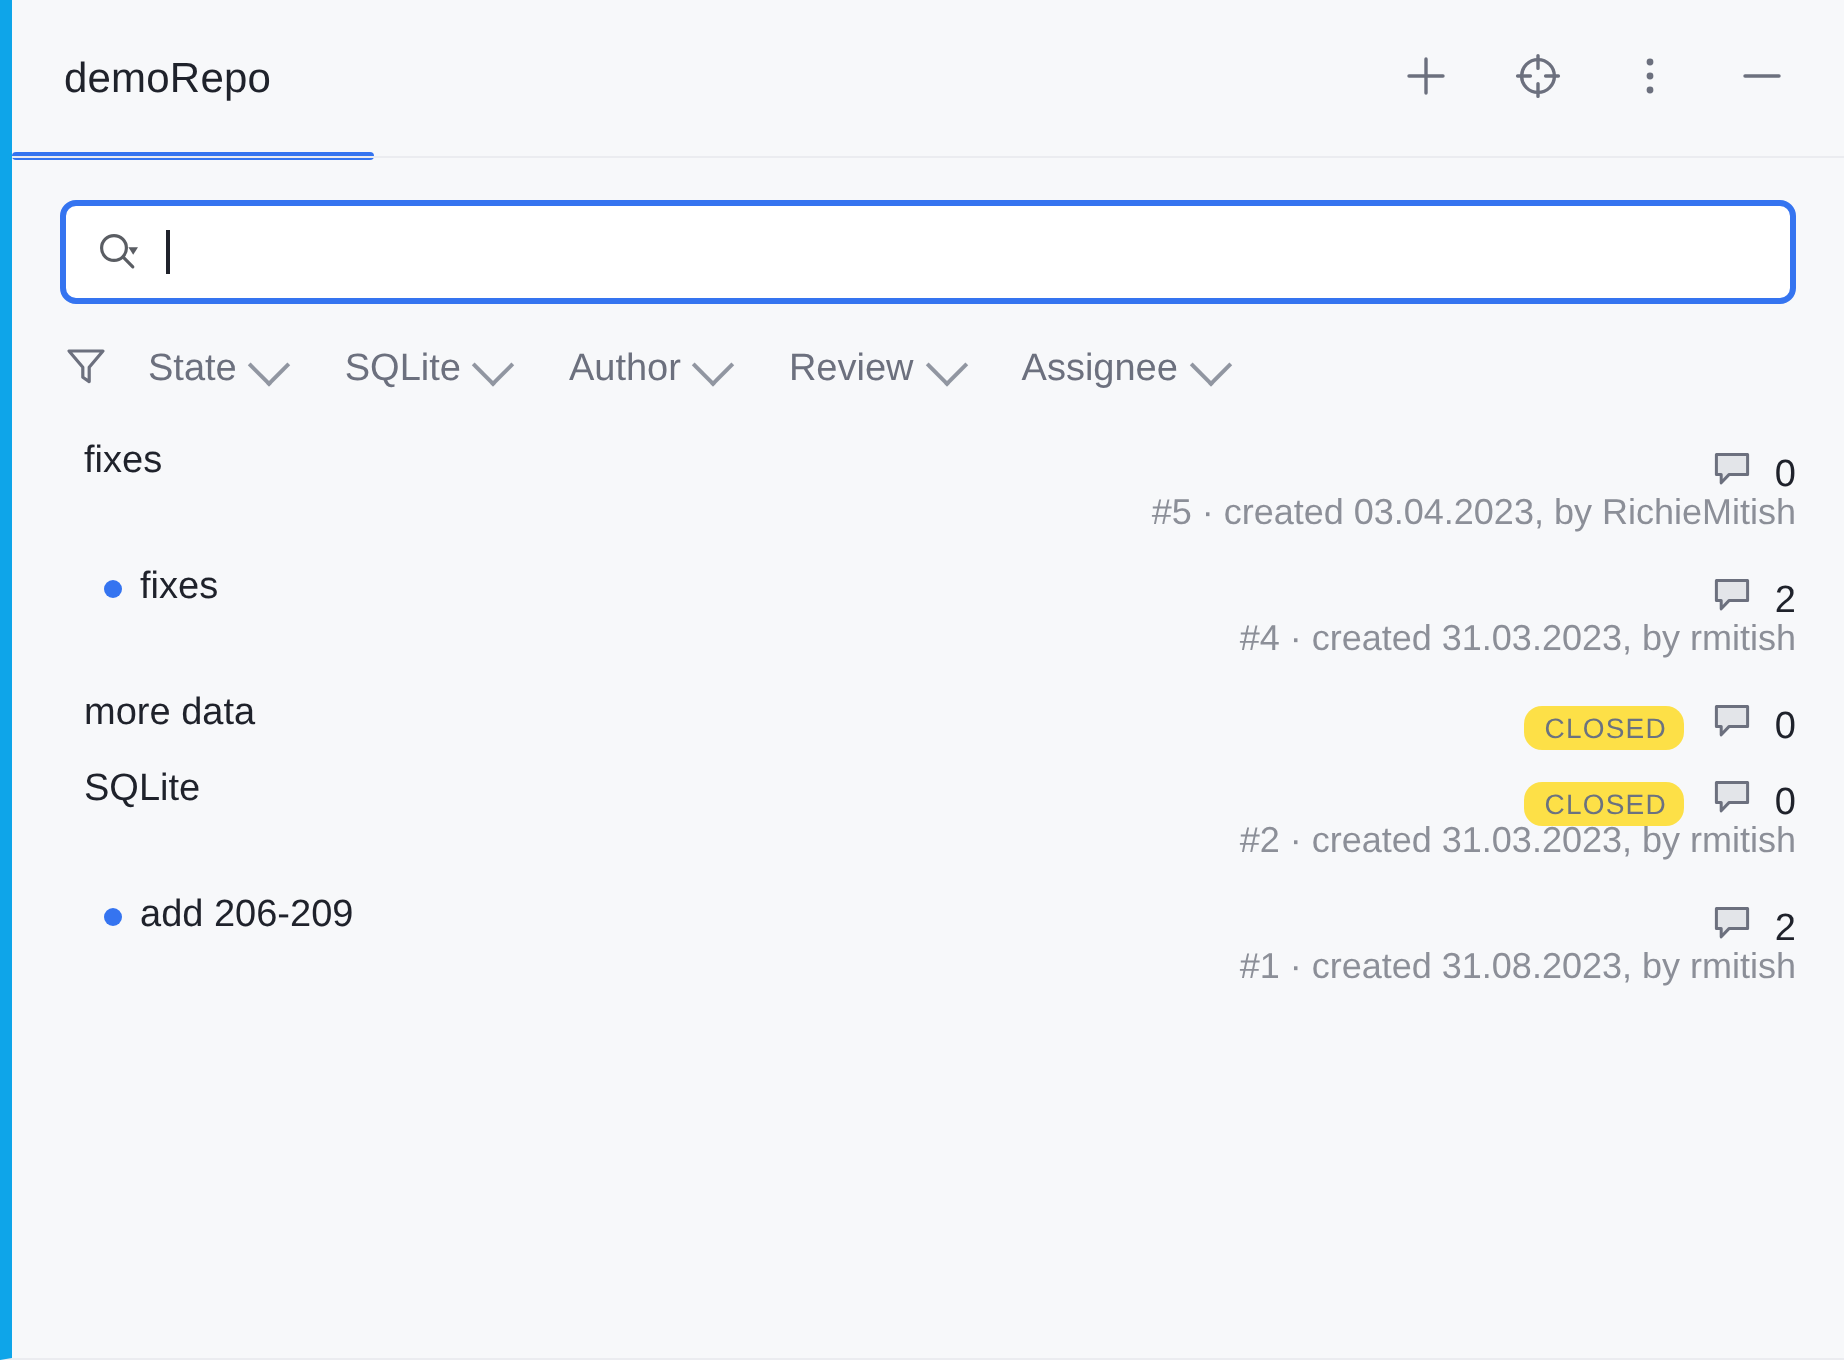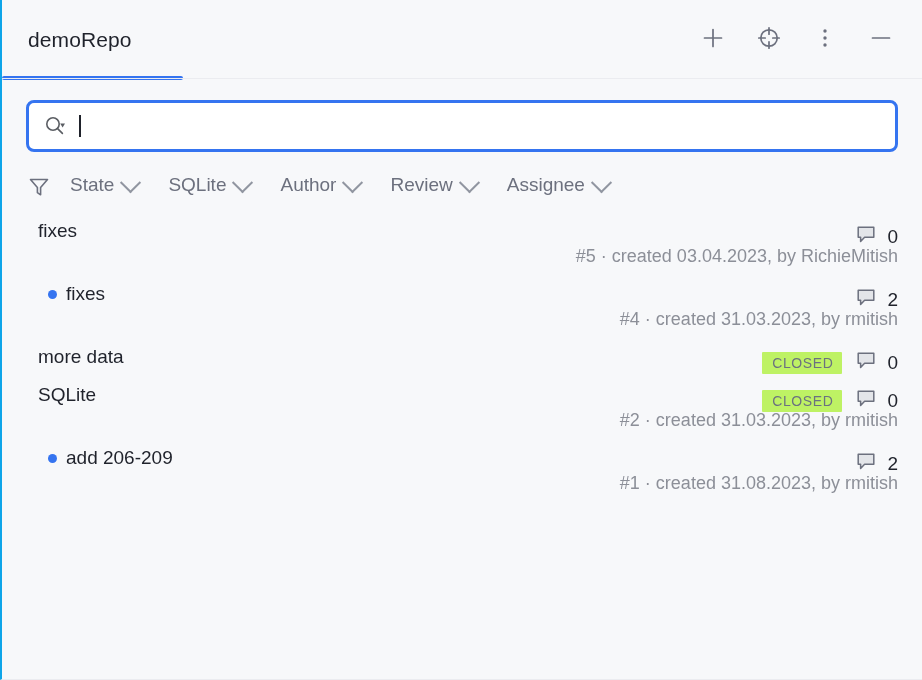--- a/index.html
+++ b/index.html
@@ -14,21 +14,21 @@
     -webkit-font-smoothing: antialiased;
     overflow: hidden;
   }
 
   #app {
     position: relative;
     width: 922px;
     height: 680px;
     background: #f7f8fa;
     box-sizing: border-box;
-    border-left: 2px solid #0ea5e9;
+    border-left: 6px solid #0ea5e9;
     border-bottom: 1px solid #ebecf0;
     overflow: hidden;
   }
 
   
   .header {
     position: relative;
     height: 80px;
     display: flex;
     align-items: flex-start;
@@ -116,21 +116,21 @@
   }
   .search-text {
     font-size: 16px;
     color: #1f222b;
     margin-left: 6px;
   }
 
   
   .filters {
     display: flex;
-    align-items: flex-end;
+    align-items: flex-start;
     padding: 18px 24px 0 24px;
     gap: 0px;
   }
   .filter-icon {
     color: #6c707e;
     display: flex;
     align-items: center;
     margin-right: 18px;
   }
   .filter-item {
@@ -194,26 +194,26 @@
   }
   .row-right {
     position: absolute;
     right: 24px;
     top: 9px;
     display: flex;
     align-items: center;
     gap: 12px;
   }
   .badge {
-    background: #bef264;
+    background: #fde047;
     color: #6b7280;
     font-size: 14px;
     letter-spacing: 0.6px;
     padding: 4px 9px 4px 10px;
-    border-radius: 1px;
+    border-radius: 9px;
     line-height: 1;
   }
   .comments {
     display: flex;
     align-items: center;
     gap: 9px;
   }
   .comment-count {
     font-size: 19px;
     color: #1f222b;

